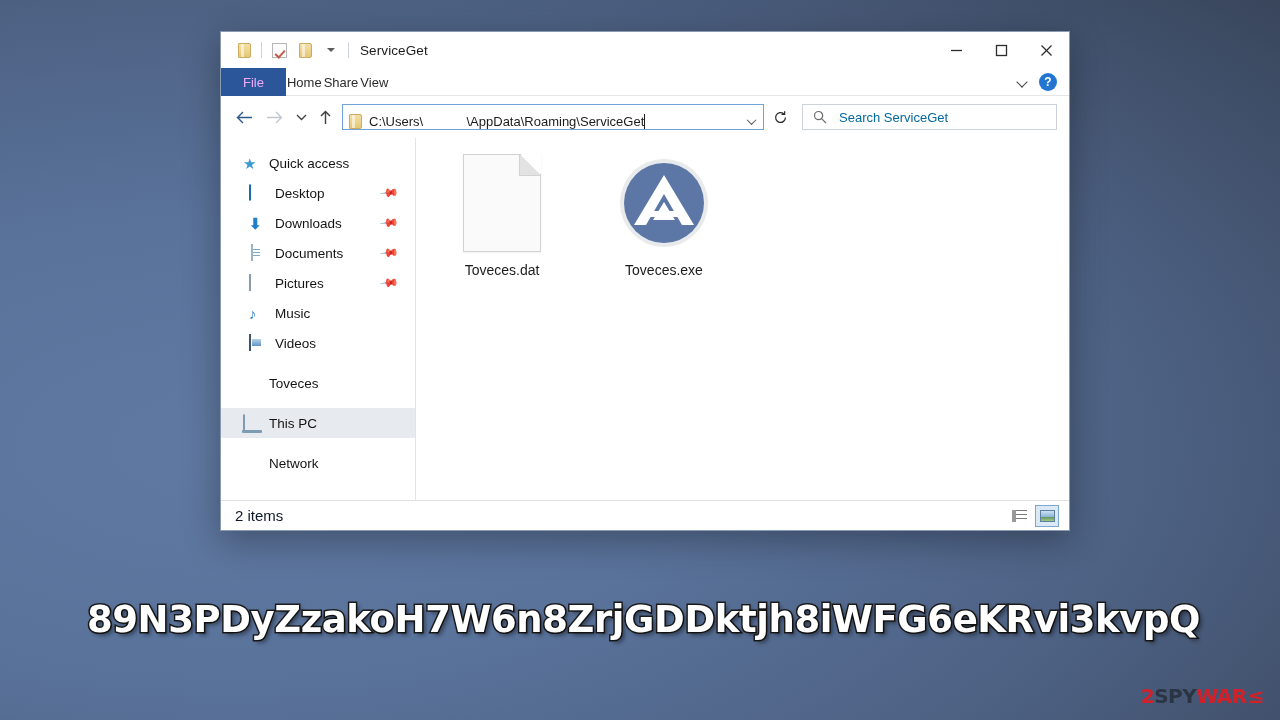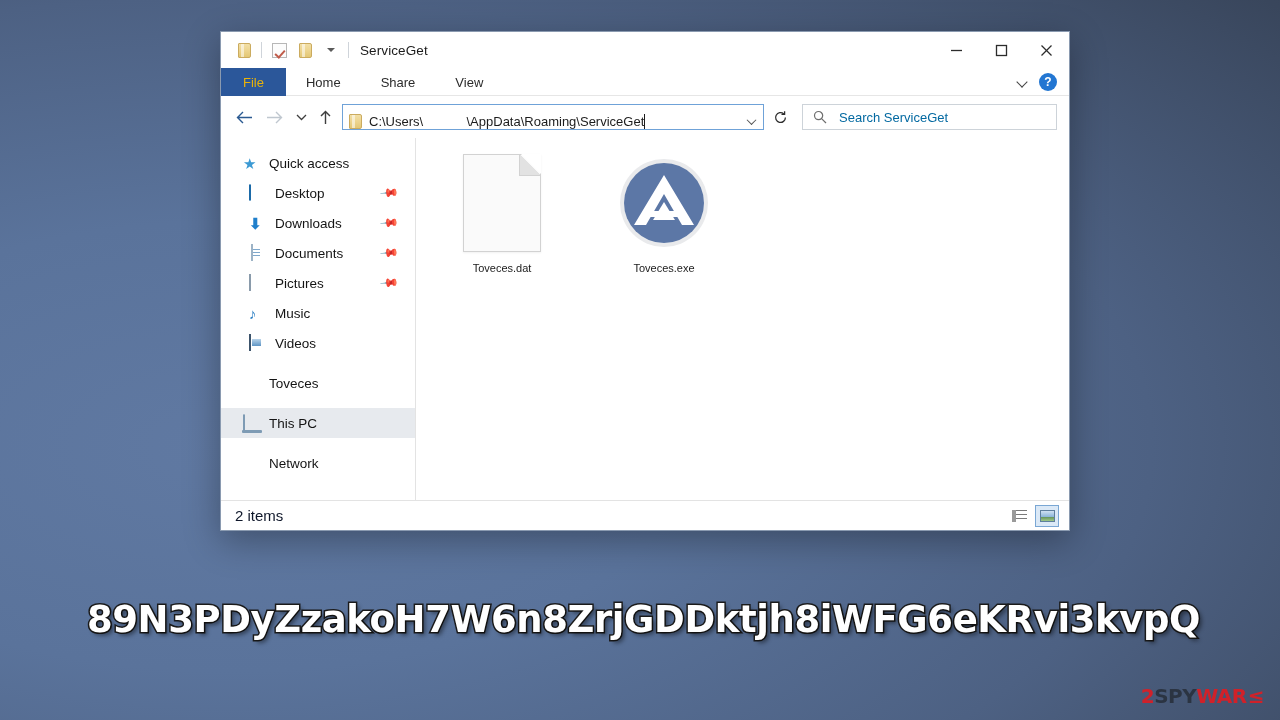--- a/index.html
+++ b/index.html
@@ -107,29 +107,29 @@
   .ribbon {
     height: 28px;
     display: flex;
     align-items: stretch;
     background: #ffffff;
     flex: none;
     border-bottom: 1px solid #e6e6e6;
   }
   .tab {
     display: flex; align-items: center; justify-content: center;
-    padding: 0 20px;
+    padding: 0 1px;
     font-size: 13px;
     color: #2b2b2b;
     height: 28px;
     white-space: nowrap;
   }
   .tab.file {
     background: #2b579a;
-    color: #eab308;
+    color: #f0abfc;
     padding: 0 22px;
   }
   .ribbon-spacer { flex: 1; }
   .ribbon-right {
     display: flex; align-items: center; gap: 10px; padding-right: 12px;
   }
   .chev-down {
     width: 11px; height: 7px;
     position: relative;
   }
@@ -330,21 +330,21 @@
     min-width: 0;
   }
   .file-tile {
     width: 120px;
     display: flex;
     flex-direction: column;
     align-items: center;
     gap: 10px;
   }
   .file-label {
-    font-size: 11px;
+    font-size: 14px;
     color: #1b1b1b;
     text-align: center;
     white-space: nowrap;
   }
   .dat-icon {
     width: 78px; height: 98px;
     background: #fafafa;
     border: 1px solid #d2d2d2;
     position: relative;
     box-shadow: 0 1px 2px rgba(0,0,0,0.06);

